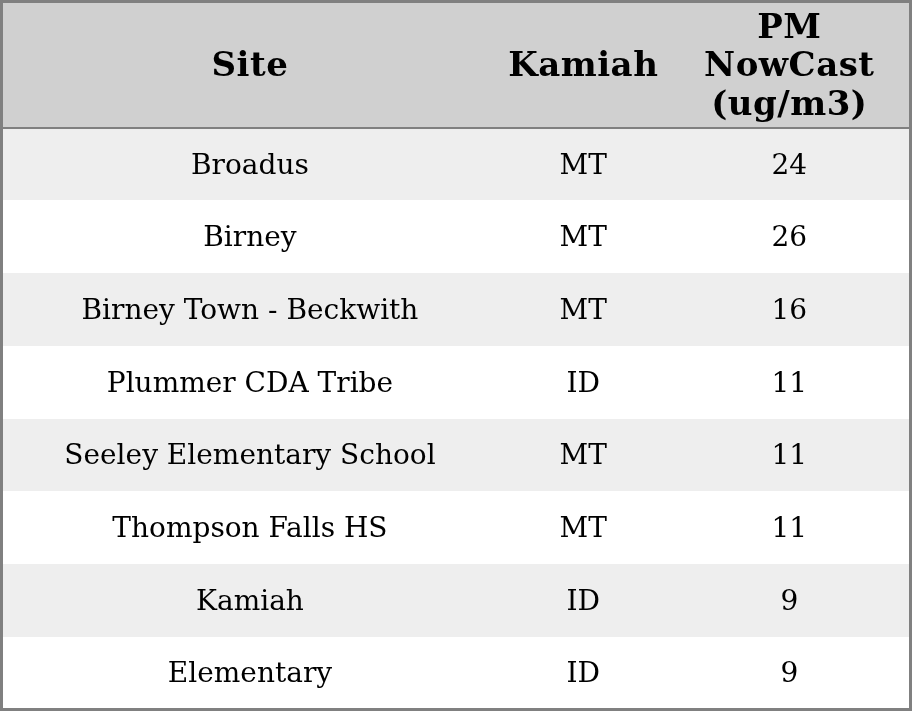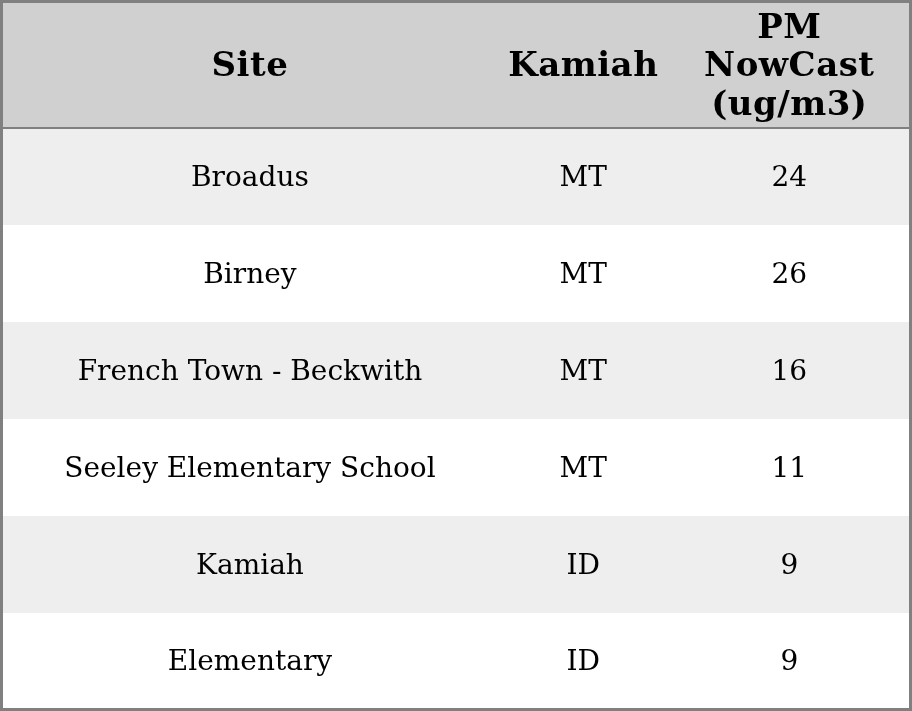--- a/index.html
+++ b/index.html
@@ -82,26 +82,36 @@
       <td>Broadus</td>
       <td>MT</td>
       <td>24</td>
     </tr>
     <tr>
       <td>Birney</td>
       <td>MT</td>
       <td>26</td>
     </tr>
     <tr>
-      <td>French Town - Beckwith</td>
+      <td>Birney Town - Beckwith</td>
       <td>MT</td>
       <td>16</td>
     </tr>
     <tr>
+      <td>Plummer CDA Tribe</td>
+      <td>ID</td>
+      <td>11</td>
+    </tr>
+    <tr>
       <td>Seeley Elementary School</td>
+      <td>MT</td>
+      <td>11</td>
+    </tr>
+    <tr>
+      <td>Thompson Falls HS</td>
       <td>MT</td>
       <td>11</td>
     </tr>
     <tr>
       <td>Kamiah</td>
       <td>ID</td>
       <td>9</td>
     </tr>
     <tr>
       <td>Elementary</td>

